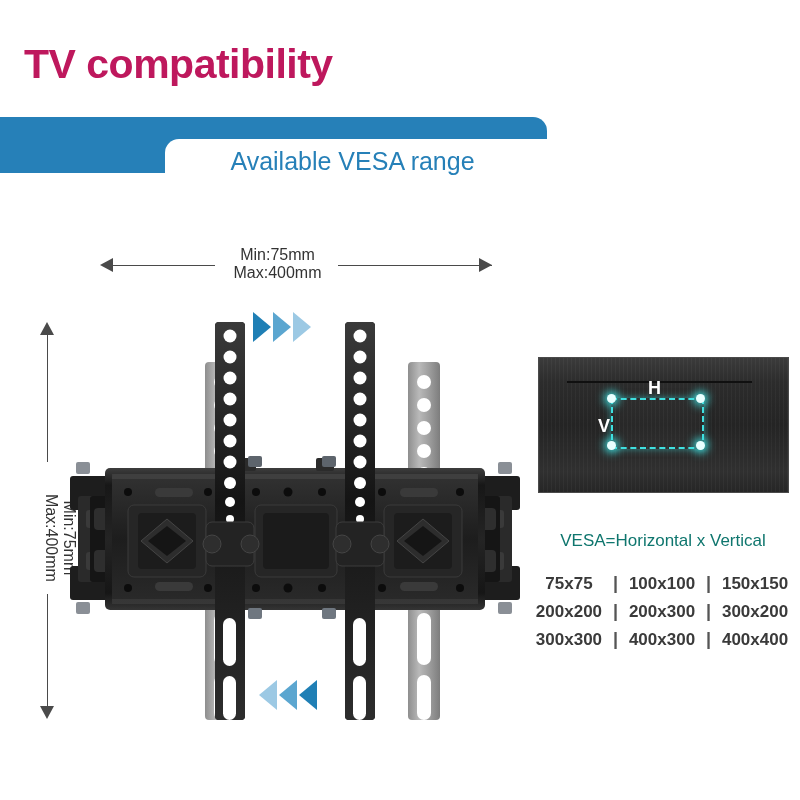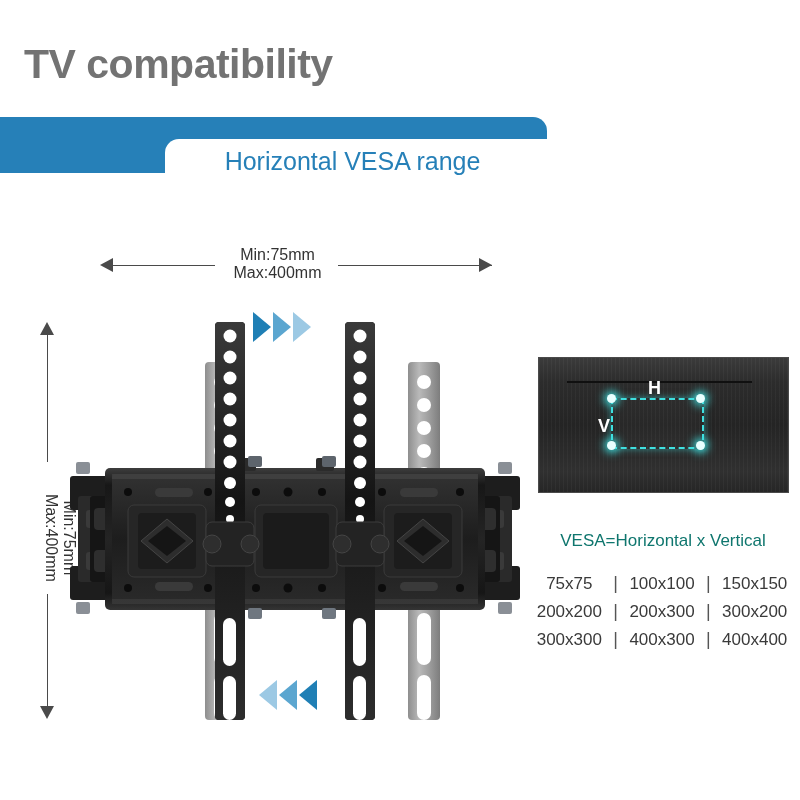--- a/index.html
+++ b/index.html
@@ -8,21 +8,21 @@
     background:#ffffff;
     font-family:"Liberation Sans", sans-serif;
     overflow:hidden;
     position:relative;
   }
   #stage{position:absolute;left:0;top:0;width:800px;height:800px;overflow:hidden;background:#fff;}
 
   
   .page-title{
     position:absolute;left:24px;top:44px;
-    font-size:41px;font-weight:bold;color:#737373;
+    font-size:41px;font-weight:bold;color:#be185d;
     letter-spacing:-0.5px;line-height:1;
     white-space:nowrap;
   }
   .blue-bar{
     position:absolute;left:0px;top:117px;width:547px;height:56px;
     background:#2680b8;
     border-top-right-radius:14px;
     border-bottom-right-radius:14px;
   }
   .blue-notch{
@@ -133,35 +133,35 @@
   .vesa-title{
     position:absolute;left:538px;top:531px;width:250px;
     text-align:center;font-size:17px;color:#0f766e;white-space:nowrap;
   }
   .vesa-rows{
     position:absolute;left:524px;top:574px;width:276px;
   }
   .vesa-row{
     display:flex;align-items:center;justify-content:center;
     font-size:17px;color:#3a3a3a;line-height:1;
-    margin-bottom:10px;white-space:nowrap;
+    margin-bottom:10px;white-space:nowrap;font-weight:bold;
   }
   .vesa-cell{min-width:74px;text-align:center;}
   .vesa-sep{color:#555;padding:0 7px;font-size:18px;}
 </style>
 </head>
 <body>
 
 <div id="stage">
 
   <div class="page-title">TV compatibility</div>
 
   <div class="blue-bar"></div>
   <div class="blue-notch"></div>
-  <div class="subtitle">Horizontal VESA range</div>
+  <div class="subtitle">Available VESA range</div>
 
   <div class="arrow-left"></div>
   <div class="dim-h-line"></div>
   <div class="dim-h-gap"></div>
   <div class="arrow-right"></div>
   <div class="dim-h-label">
     <div>Min:75mm</div>
     <div>Max:400mm</div>
   </div>
 

